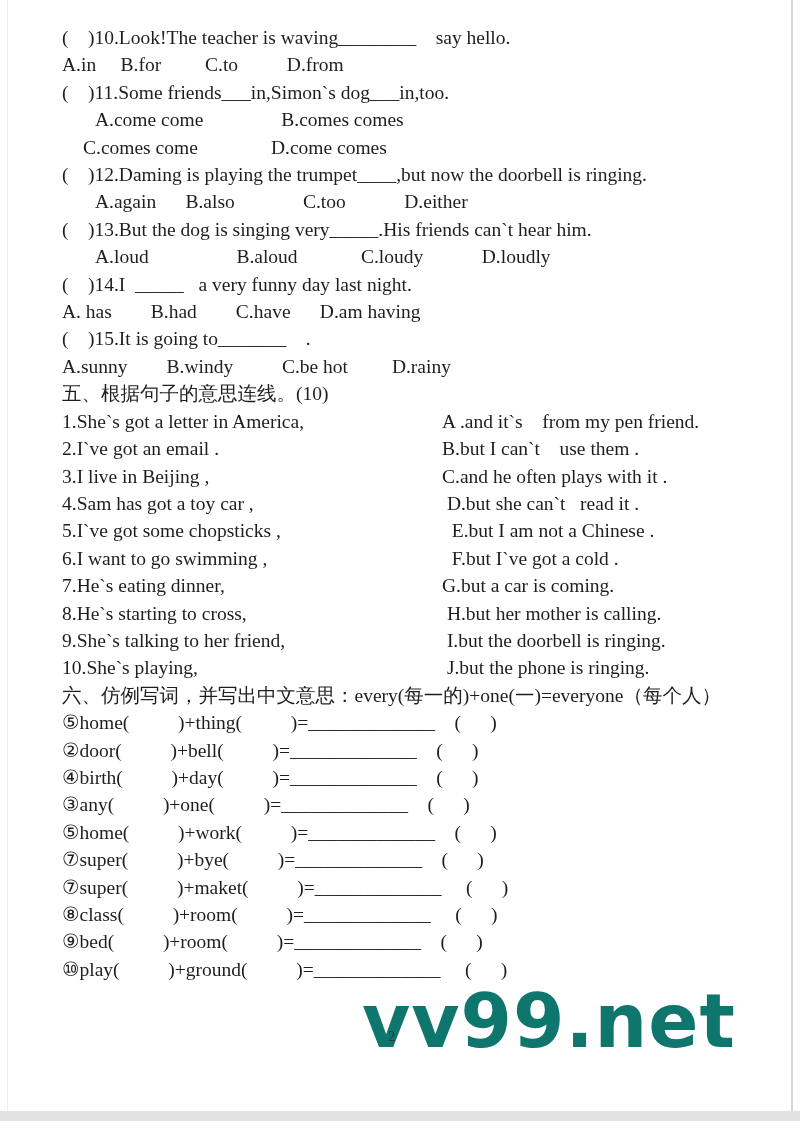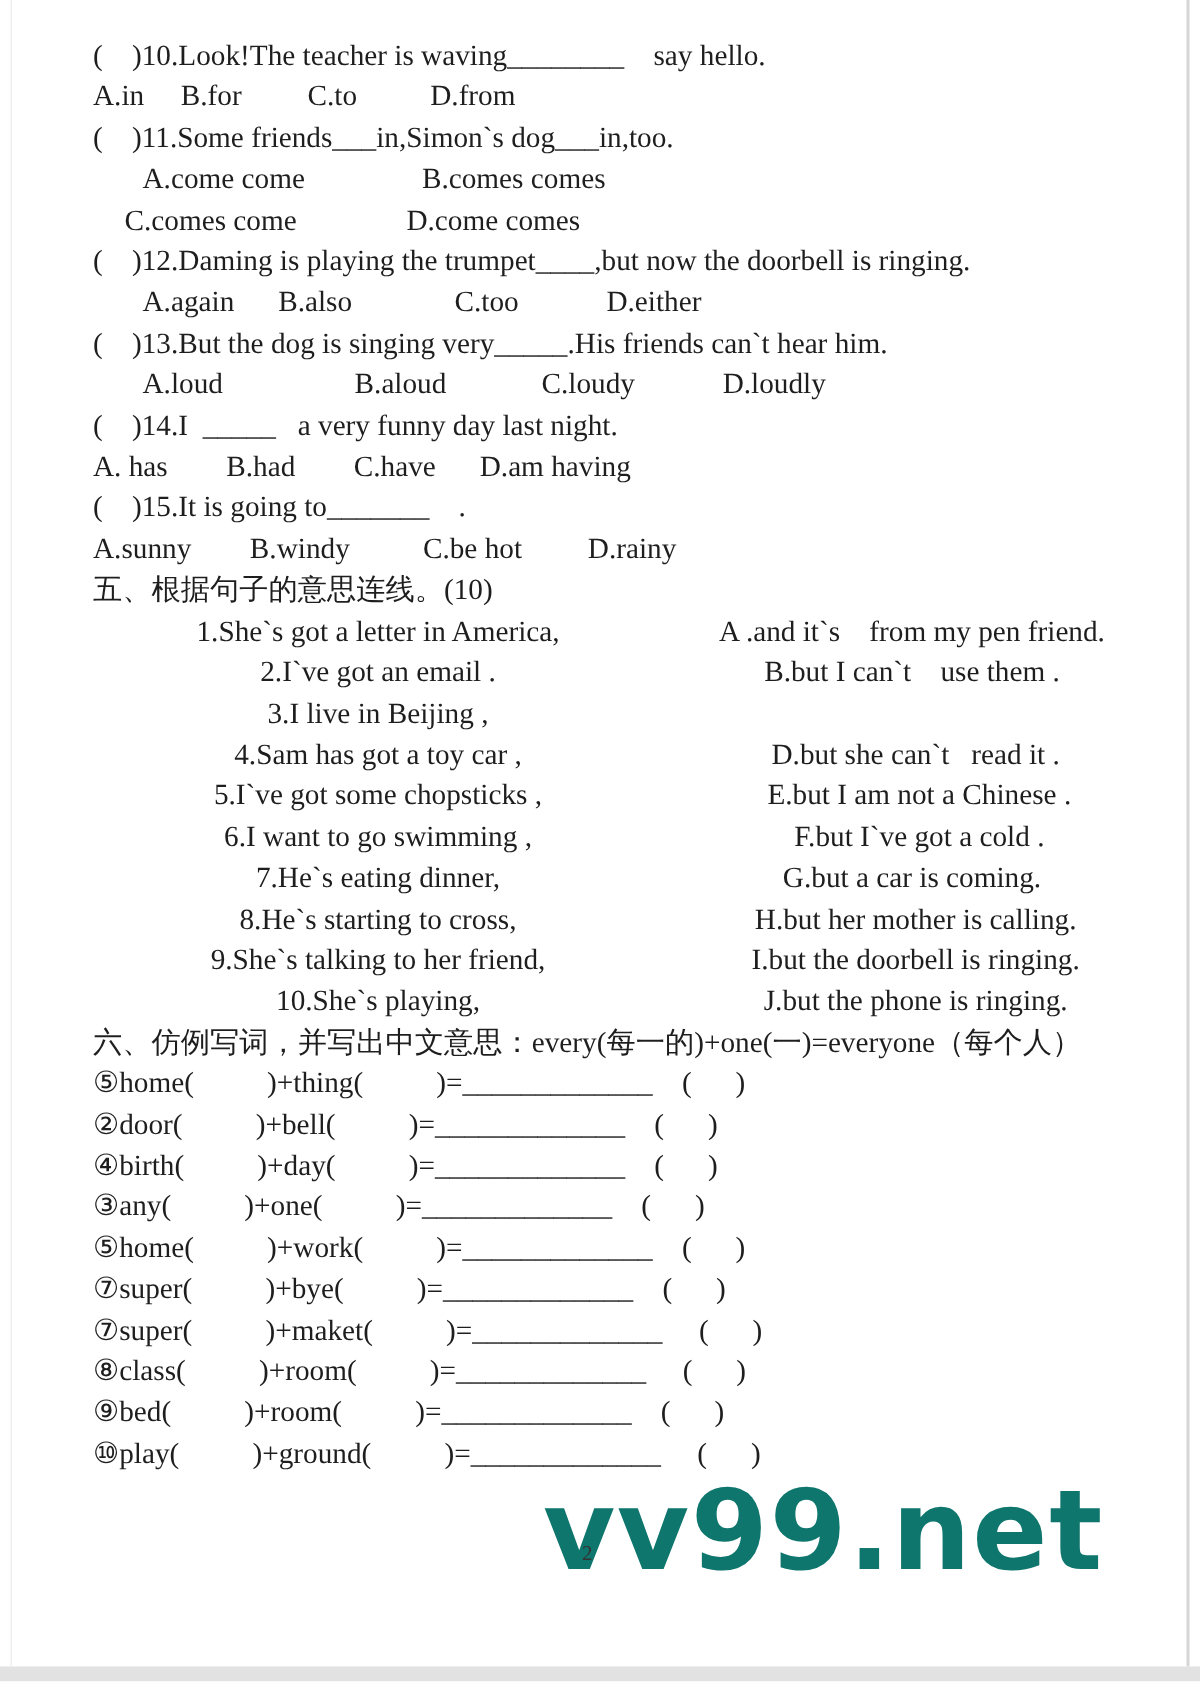--- a/index.html
+++ b/index.html
@@ -26,21 +26,21 @@
     user-select:none;
   }
   .content{
     position:absolute;left:62px;top:24px;width:712px;z-index:1;
     font-size:19.5px;line-height:27.4px;
   }
   .line{white-space:pre-wrap;}
   .b{font-weight:normal;}
   .ind-a{padding-left:33px;}
   .ind-b{padding-left:21px;}
-  .mrow{display:flex;text-align:center;}
+  .mrow{display:flex;}
   .ml{white-space:pre-wrap;flex:0 0 380px;}
   .mr{white-space:pre-wrap;flex:1;}
   .pagenum{
     position:absolute;left:388px;top:1029px;z-index:1;
     font-size:14px;color:#333;
   }
 </style>
 </head>
 <body>
 
@@ -69,20 +69,21 @@
     <div class="mrow">
       <span class="ml">1.She`s got a letter in America,</span>
       <span class="mr">A .and it`s    from my pen friend.</span>
     </div>
     <div class="mrow">
       <span class="ml">2.I`ve got an email .</span>
       <span class="mr">B.but I can`t    use them .</span>
     </div>
     <div class="mrow">
       <span class="ml">3.I live in Beijing ,</span>
+      <span class="mr">C.and he often plays with it .</span>
     </div>
     <div class="mrow">
       <span class="ml">4.Sam has got a toy car ,</span>
       <span class="mr"> D.but she can`t   read it .</span>
     </div>
     <div class="mrow">
       <span class="ml">5.I`ve got some chopsticks ,</span>
       <span class="mr">  E.but I am not a Chinese .</span>
     </div>
     <div class="mrow">

